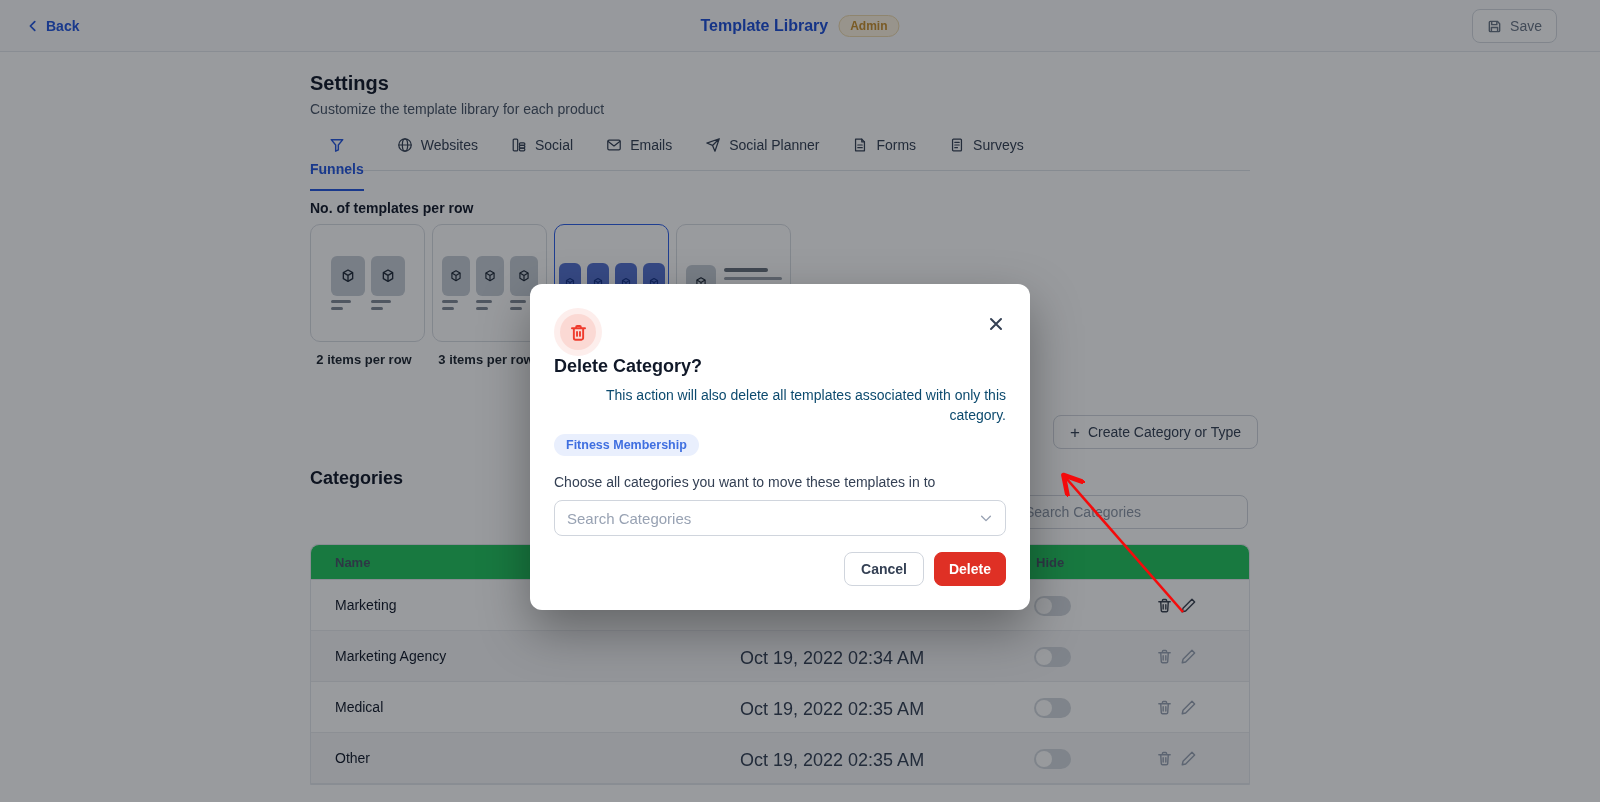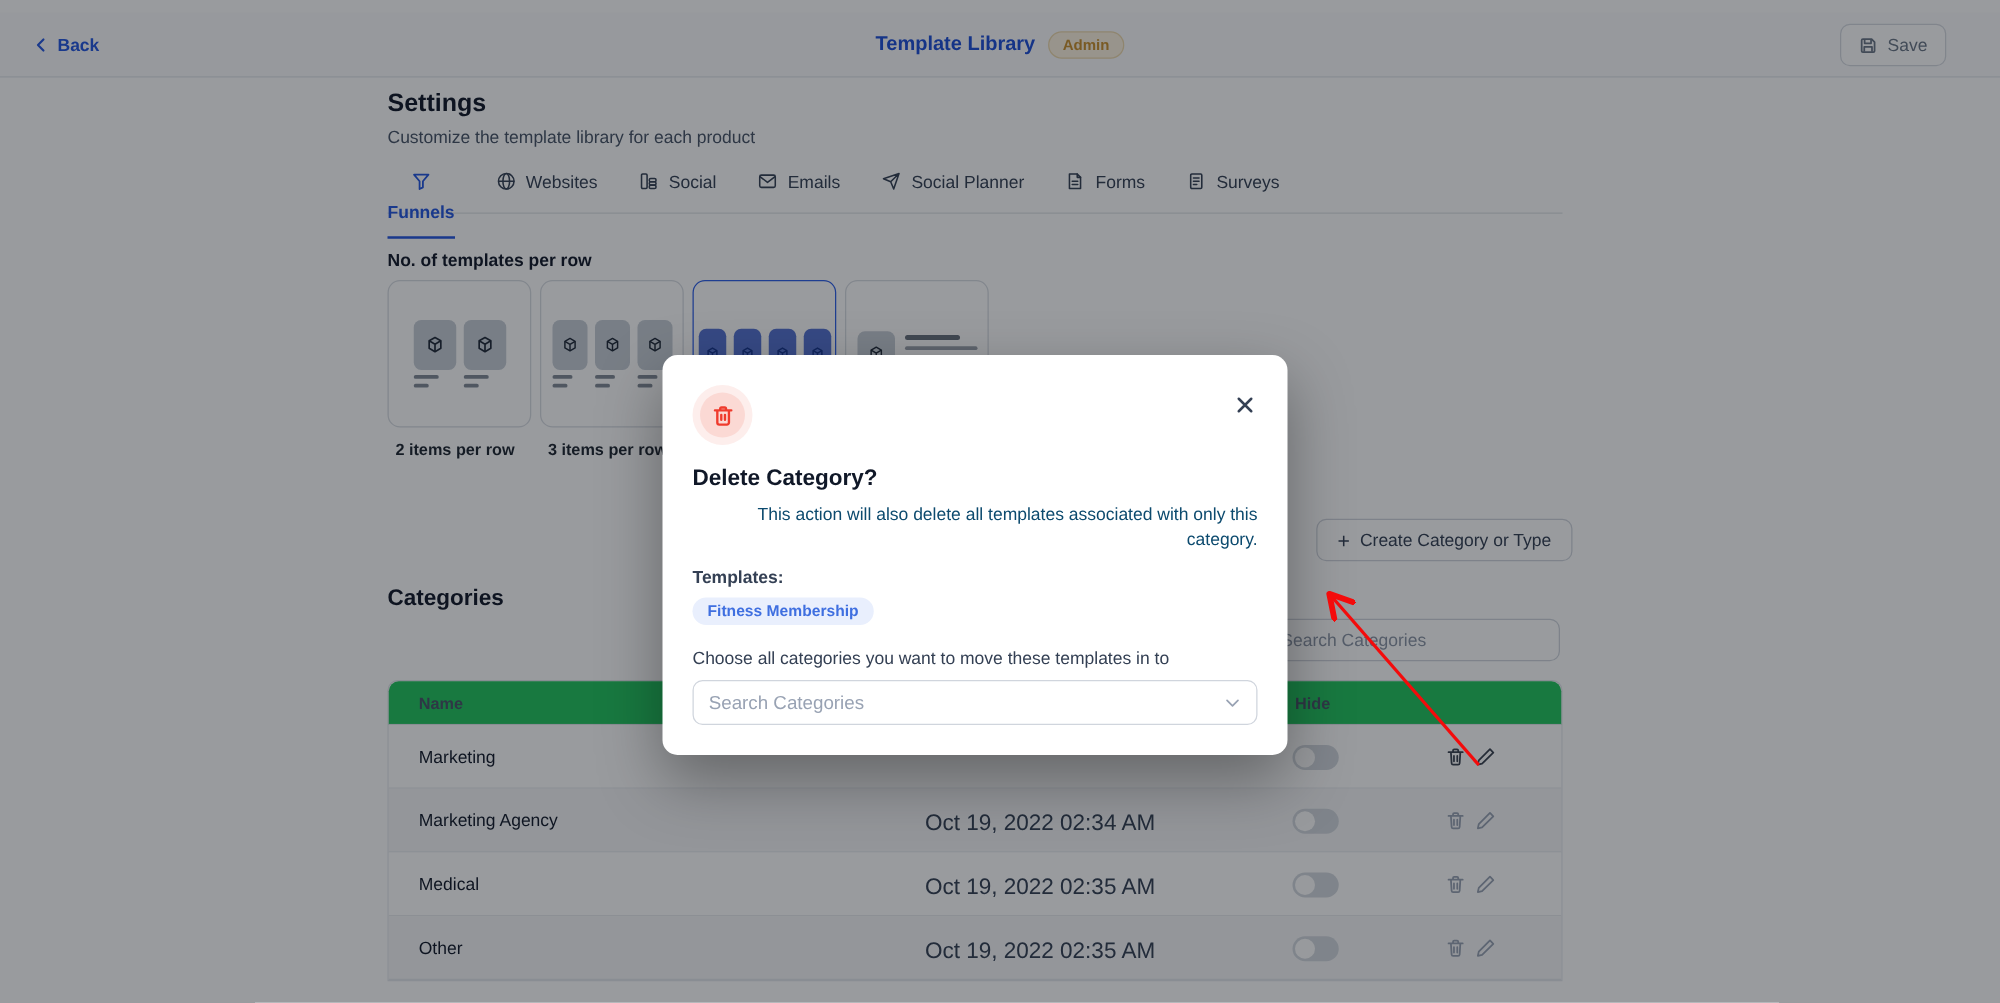--- a/index.html
+++ b/index.html
@@ -8,21 +8,21 @@
     position:relative; overflow:hidden;
     font-family:"Liberation Sans", sans-serif;
     background:#ffffff; color:#101828;
   }
   svg { display:block; }
 
   
   .topbar {
     position:absolute; left:0; top:0; width:1600px; height:52px;
     background:#fbfcfd; border-bottom:1px solid #e4e7ec;
-    display:flex; align-items:center;margin-top:10px;
+    display:flex; align-items:center;
   }
   .back-link {
     position:absolute; left:26px; display:flex; align-items:center; gap:6px;
     color:#2456e0; font-size:14px; font-weight:700; cursor:pointer;
   }
   .title-group {
     position:absolute; left:50%; transform:translateX(-50%);
     display:flex; align-items:center; gap:10px;
   }
   .page-title { font-size:16px; font-weight:700; color:#1d4ed8; }
@@ -130,21 +130,21 @@
   }
   .modal-icon-outer {
     width:48px; height:48px; border-radius:50%; background:#fdeeec;
     display:flex; align-items:center; justify-content:center;
   }
   .modal-icon-inner {
     width:36px; height:36px; border-radius:50%; background:#fbd9d4;
     display:flex; align-items:center; justify-content:center; color:#ef3b2d;
   }
   .modal-close { position:absolute; right:26px; top:32px; color:#344054; cursor:pointer; }
-  .modal-title { margin-top:16px; font-size:18px; font-weight:600; color:#101828; }
+  .modal-title { margin-top:0; font-size:18px; font-weight:600; color:#101828; }
   .modal-desc { margin-top:9px; font-size:14px; color:#0c4a6e; line-height:1.4;text-align:right; }
   .templates-label { margin-top:12px; font-size:14px; font-weight:700; color:#344054; }
   .template-badge {
     display:inline-block; margin-top:9px; padding:4px 12px; border-radius:13px;
     background:#e9effd; color:#3f6fe0; font-size:12.5px; font-weight:600;
   }
   .choose-label { margin-top:18px; font-size:14px; color:#344054; }
   .modal-select {
     margin-top:10px; height:36px; border:1px solid #d0d5dd; border-radius:8px;
     display:flex; align-items:center; justify-content:space-between;
@@ -490,33 +490,36 @@
     </div>
   </div>
   <span class="modal-close">
     <svg width="16" height="16" viewBox="0 0 16 16" fill="none" stroke="currentColor" stroke-width="2" stroke-linecap="round">
         <path d="M3 3l10 10M13 3L3 13"></path>
       </svg>
   </span>
 
   <div class="modal-title">Delete Category?</div>
   <div class="modal-desc">This action will also delete all templates associated with only this category.</div>
-  <div class="templates-label">Templates:</div>
   <span class="template-badge">Fitness Membership</span>
   <div class="choose-label">Choose all categories you want to move these templates in to</div>
 
   <div class="modal-select">
     <span class="ph">Search Categories</span>
     <span class="chev">
       <svg width="14" height="14" viewBox="0 0 16 16" fill="none" stroke="currentColor" stroke-width="1.6" stroke-linecap="round" stroke-linejoin="round">
           <polyline points="3,6 8,11 13,6"></polyline>
         </svg>
     </span>
   </div>
 
+  <div class="modal-footer">
+    <button class="btn-cancel">Cancel</button>
+    <button class="btn-delete">Delete</button>
+  </div>
 </div>
 
 <svg class="annotation" width="1600" height="802" viewBox="0 0 1600 802">
   <defs>
     <marker id="arrowhead" markerWidth="9" markerHeight="9" refX="6" refY="4.5" orient="auto">
       <path d="M0.5 0.5L7.5 4.5L0.5 8.5" fill="none" stroke="#f40b0b" stroke-width="1.8" stroke-linecap="round" stroke-linejoin="round"></path>
     </marker>
   </defs>
   <line x1="1183" y1="612" x2="1066" y2="478" stroke="#f40b0b" stroke-width="2.6" marker-end="url(#arrowhead)"></line>
 </svg>

